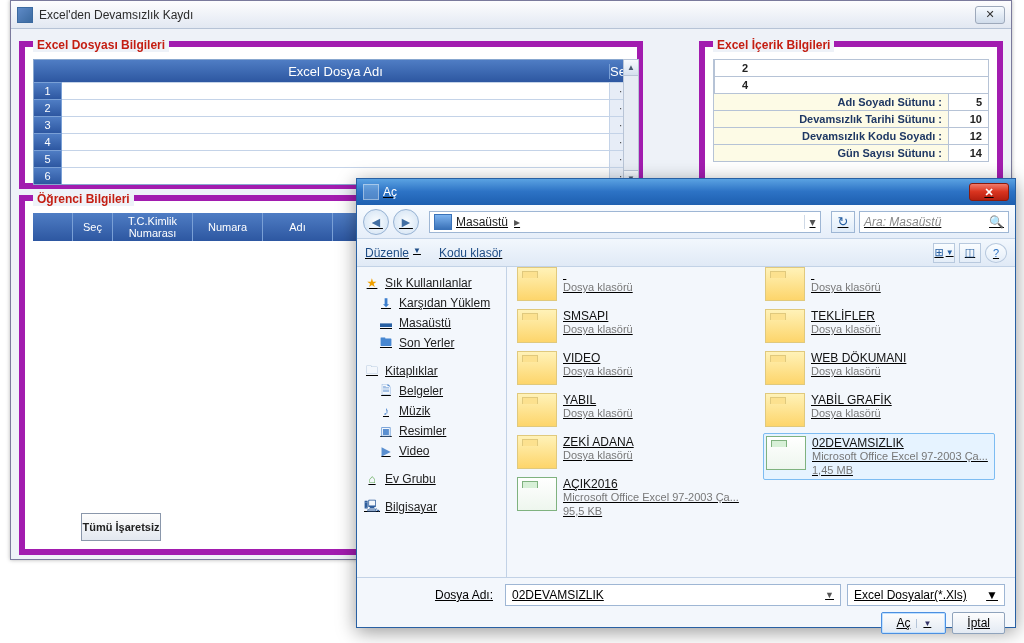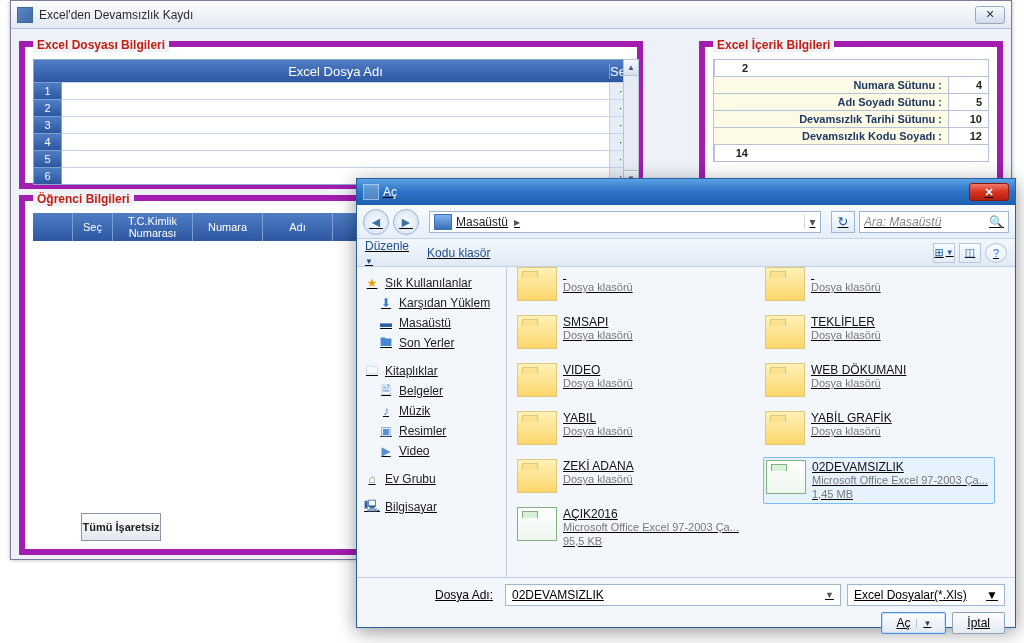--- a/index.html
+++ b/index.html
@@ -89,21 +89,21 @@
 .crumb .cspacer { flex: 1; }
 .crumb .cdd { width: 16px; text-align: center; color: #555; border-left: 1px solid #cfd9e6; }
 .refresh { width: 24px; height: 22px; border: 1px solid #9eb6d4; background: linear-gradient(#fafdff,#e0ecf9);
   display: flex; align-items: center; justify-content: center; font-size: 13px; color: #2860a3; }
 .search { width: 150px; height: 22px; border: 1px solid #9eb6d4; background: #fff;
   display: flex; align-items: center; padding: 0 4px; font-size: 12px; color: #888; font-style: italic; }
 .search .sicn { margin-left: auto; color: #4a7bbd; font-style: normal; }
 
 .dlg-tool { height: 28px; background: linear-gradient(#f2f7fd,#e0eaf6); border-bottom: 1px solid #c2d2e6;
   display: flex; align-items: center; padding: 0 8px; font-size: 12px; color: #1f4d86; }
-.dlg-tool .org { display: flex; gap: 4px; flex-direction: column; }
+.dlg-tool .org { display: flex; gap: 4px; }
 .dlg-tool .org .dd { font-size: 8px; }
 .dlg-tool .spacer { flex: 1; }
 .tool-ic { width: 22px; height: 20px; border: 1px solid #b8c9de; margin-left: 4px;
   background: linear-gradient(#fafdff,#e4edf8); display: flex; align-items: center; justify-content: center;
   font-size: 11px; color: #2860a3; }
 
 .dlg-body { display: flex; height: 310px; }
 .sidebar { width: 150px; border-right: 1px solid #c2d2e6; padding: 6px 4px 6px 8px;
   font-size: 12px; color: #222; overflow: hidden; }
 .side-item { display: flex; align-items: center; gap: 6px; height: 20px; white-space: nowrap; }
@@ -117,21 +117,21 @@
 .doc { color: #5a8fd0; }
 .mus { color: #5a8fd0; }
 .pic { color: #5a8fd0; }
 .vid { color: #5a8fd0; }
 .grp { color: #5fa852; }
 .pc  { color: #2f5e9c; }
 .indent { margin-left: 14px; }
 
 .filearea { flex: 1; padding: 4px 4px 4px 8px; overflow: hidden; }
 .filegrid { display: flex; gap: 16px; }
-.col { width: 232px; display: flex; flex-direction: column; gap: 10px; }
+.col { width: 232px; display: flex; flex-direction: column; gap: 4px; }
 .item { display: flex; gap: 6px; padding: 2px; }
 .item .ficn { width: 40px; height: 34px; border: 1px solid #e0c97d;
   background: linear-gradient(#fff2b8,#fdd56b); position: relative; }
 .item .ficn::before { content: ""; position: absolute; left: 4px; top: 3px; width: 14px; height: 6px;
   background: #fce18f; border: 1px solid #e0c97d; border-bottom: none; }
 .item .excel { background: linear-gradient(#fff,#eef6ee); border-color: #7fb27f; }
 .item .excel::before { background: #d7f0d7; border-color: #7fb27f; }
 .item .txts { display: flex; flex-direction: column; font-size: 12px; line-height: 1.2; }
 .item .name { color: #111; }
 .item .sub  { color: #777; font-size: 11px; }
@@ -209,36 +209,36 @@
     </div>
   </div>
 
   <div class="group group-content">
     <div class="group-title">Excel İçerik Bilgileri</div>
     <div class="cfg-table">
       <div class="cfg-row">
           <div class="val">2</div>
         </div>
       <div class="cfg-row">
-          <div class="lbl">Numara Sütunu :</div>
           <div class="val">4</div>
         </div>
       <div class="cfg-row">
           <div class="lbl">Adı Soyadı Sütunu :</div>
           <div class="val">5</div>
         </div>
       <div class="cfg-row">
           <div class="lbl">Devamsızlık Tarihi Sütunu :</div>
           <div class="val">10</div>
         </div>
       <div class="cfg-row">
           <div class="lbl">Devamsızlık Kodu Soyadı :</div>
           <div class="val">12</div>
         </div>
       <div class="cfg-row">
+          <div class="lbl">Gün Sayısı Sütunu :</div>
           <div class="val">14</div>
         </div>
     </div>
   </div>
 
   <div class="group group-ogrenci">
     <div class="group-title">Öğrenci Bilgileri</div>
     <div class="og-head">
       <div class="og-c1"></div>
       <div class="og-c2">Seç</div>

